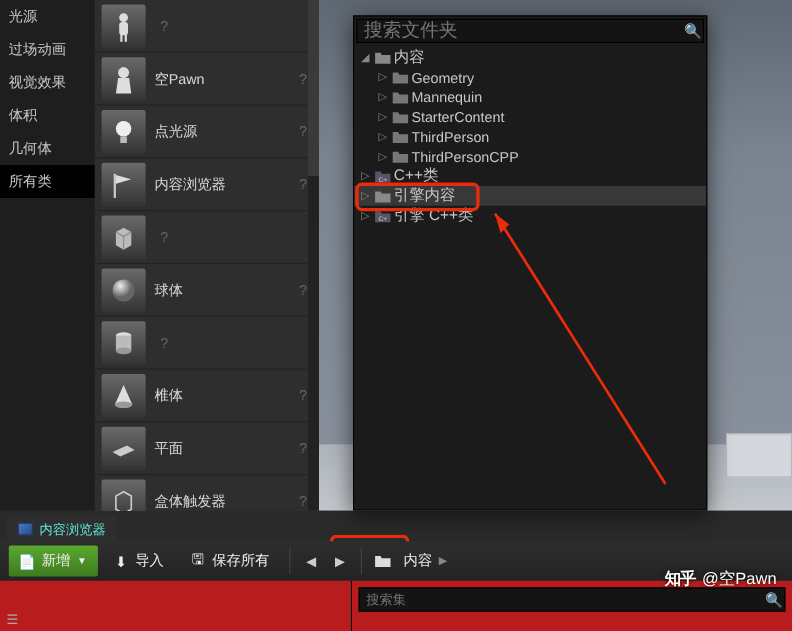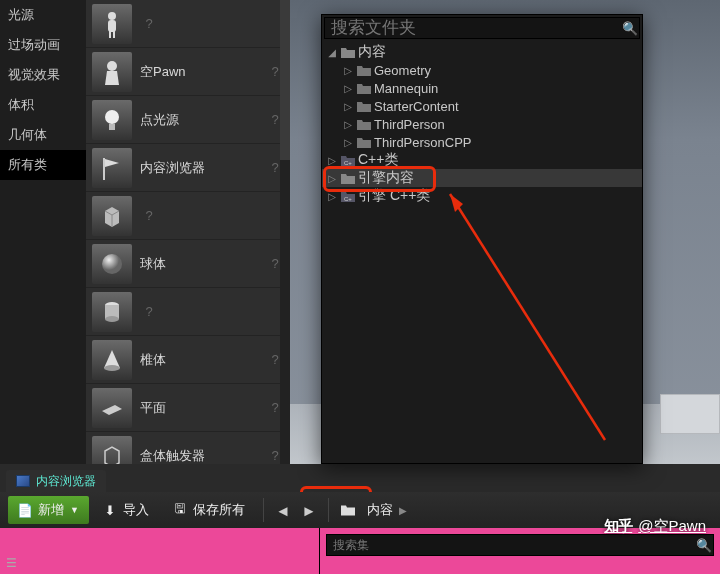--- a/index.html
+++ b/index.html
@@ -43,27 +43,27 @@
   .cb-tab { position:absolute; left:6px; top:470px; height:22px; background:#2e2e2e; display:flex; align-items:center; padding:0 10px; gap:6px; color:#5eead4; font-size:12px; border-top-left-radius:3px; border-top-right-radius:3px; }
   .cb-tab-icon { width:14px; height:12px; background:linear-gradient(135deg,#4a7ac8,#2a4a88); border:1px solid #1a3a68; }
   .cb-toolbar { position:absolute; left:0; top:492px; right:0; height:36px; background:linear-gradient(180deg,#2e2e2e,#232323); display:flex; align-items:center; padding:0 8px; gap:4px; }
   .tb-btn { height:28px; display:flex; align-items:center; padding:0 10px; gap:6px; color:#eee; font-size:13px; cursor:pointer; border-radius:2px; }
   .tb-btn.primary { background:linear-gradient(180deg,#5aa82f,#3e7a1f); }
   .tb-btn-icon { width:14px; height:14px; display:flex; align-items:center; justify-content:center; }
   .tb-sep { width:1px; height:24px; background:#444; margin:0 4px; }
   .tb-nav { width:22px; height:22px; display:flex; align-items:center; justify-content:center; color:#ccc; font-size:15px; cursor:pointer; }
   .breadcrumb { display:flex; align-items:center; gap:6px; color:#eee; font-size:13px; margin-left:4px; }
 
-  .cb-lower { position:absolute; left:0; top:528px; right:0; height:46px; background:#ec4899; display:flex; }
+  .cb-lower { position:absolute; left:0; top:528px; right:0; height:46px; background:#b91c1c; display:flex; }
   .cb-lower-left { width:320px; border-right:1px solid #000; }
   .cb-lower-right { flex:1; padding:3px; }
   .cb-search2 { display:flex; align-items:center; height:22px; background:#141414; border:1px solid #000; margin:3px; }
   .cb-search2 input { flex:1; background:transparent; border:none; color:#888; font-size:12px; padding:0 6px; outline:none; }
 
-  .watermark { position:absolute; right:14px; bottom:38px; color:#fff; font-size:15px; display:flex; align-items:center; gap:6px; text-shadow:0 0 4px rgba(0,0,0,.8);text-decoration:underline; }
+  .watermark { position:absolute; right:14px; bottom:38px; color:#fff; font-size:15px; display:flex; align-items:center; gap:6px; text-shadow:0 0 4px rgba(0,0,0,.8); }
   .zhihu-logo { font-weight:bold; letter-spacing:-1px; }
 
   .filter-row { position:absolute; left:6px; top:556px; display:flex; align-items:center; gap:6px; color:#aaa; font-size:12px; }
 </style>
 </head>
 <body>
 
 <div class="left-panel">
   <div class="cat-list">
     <div class="cat-item">光源</div>

